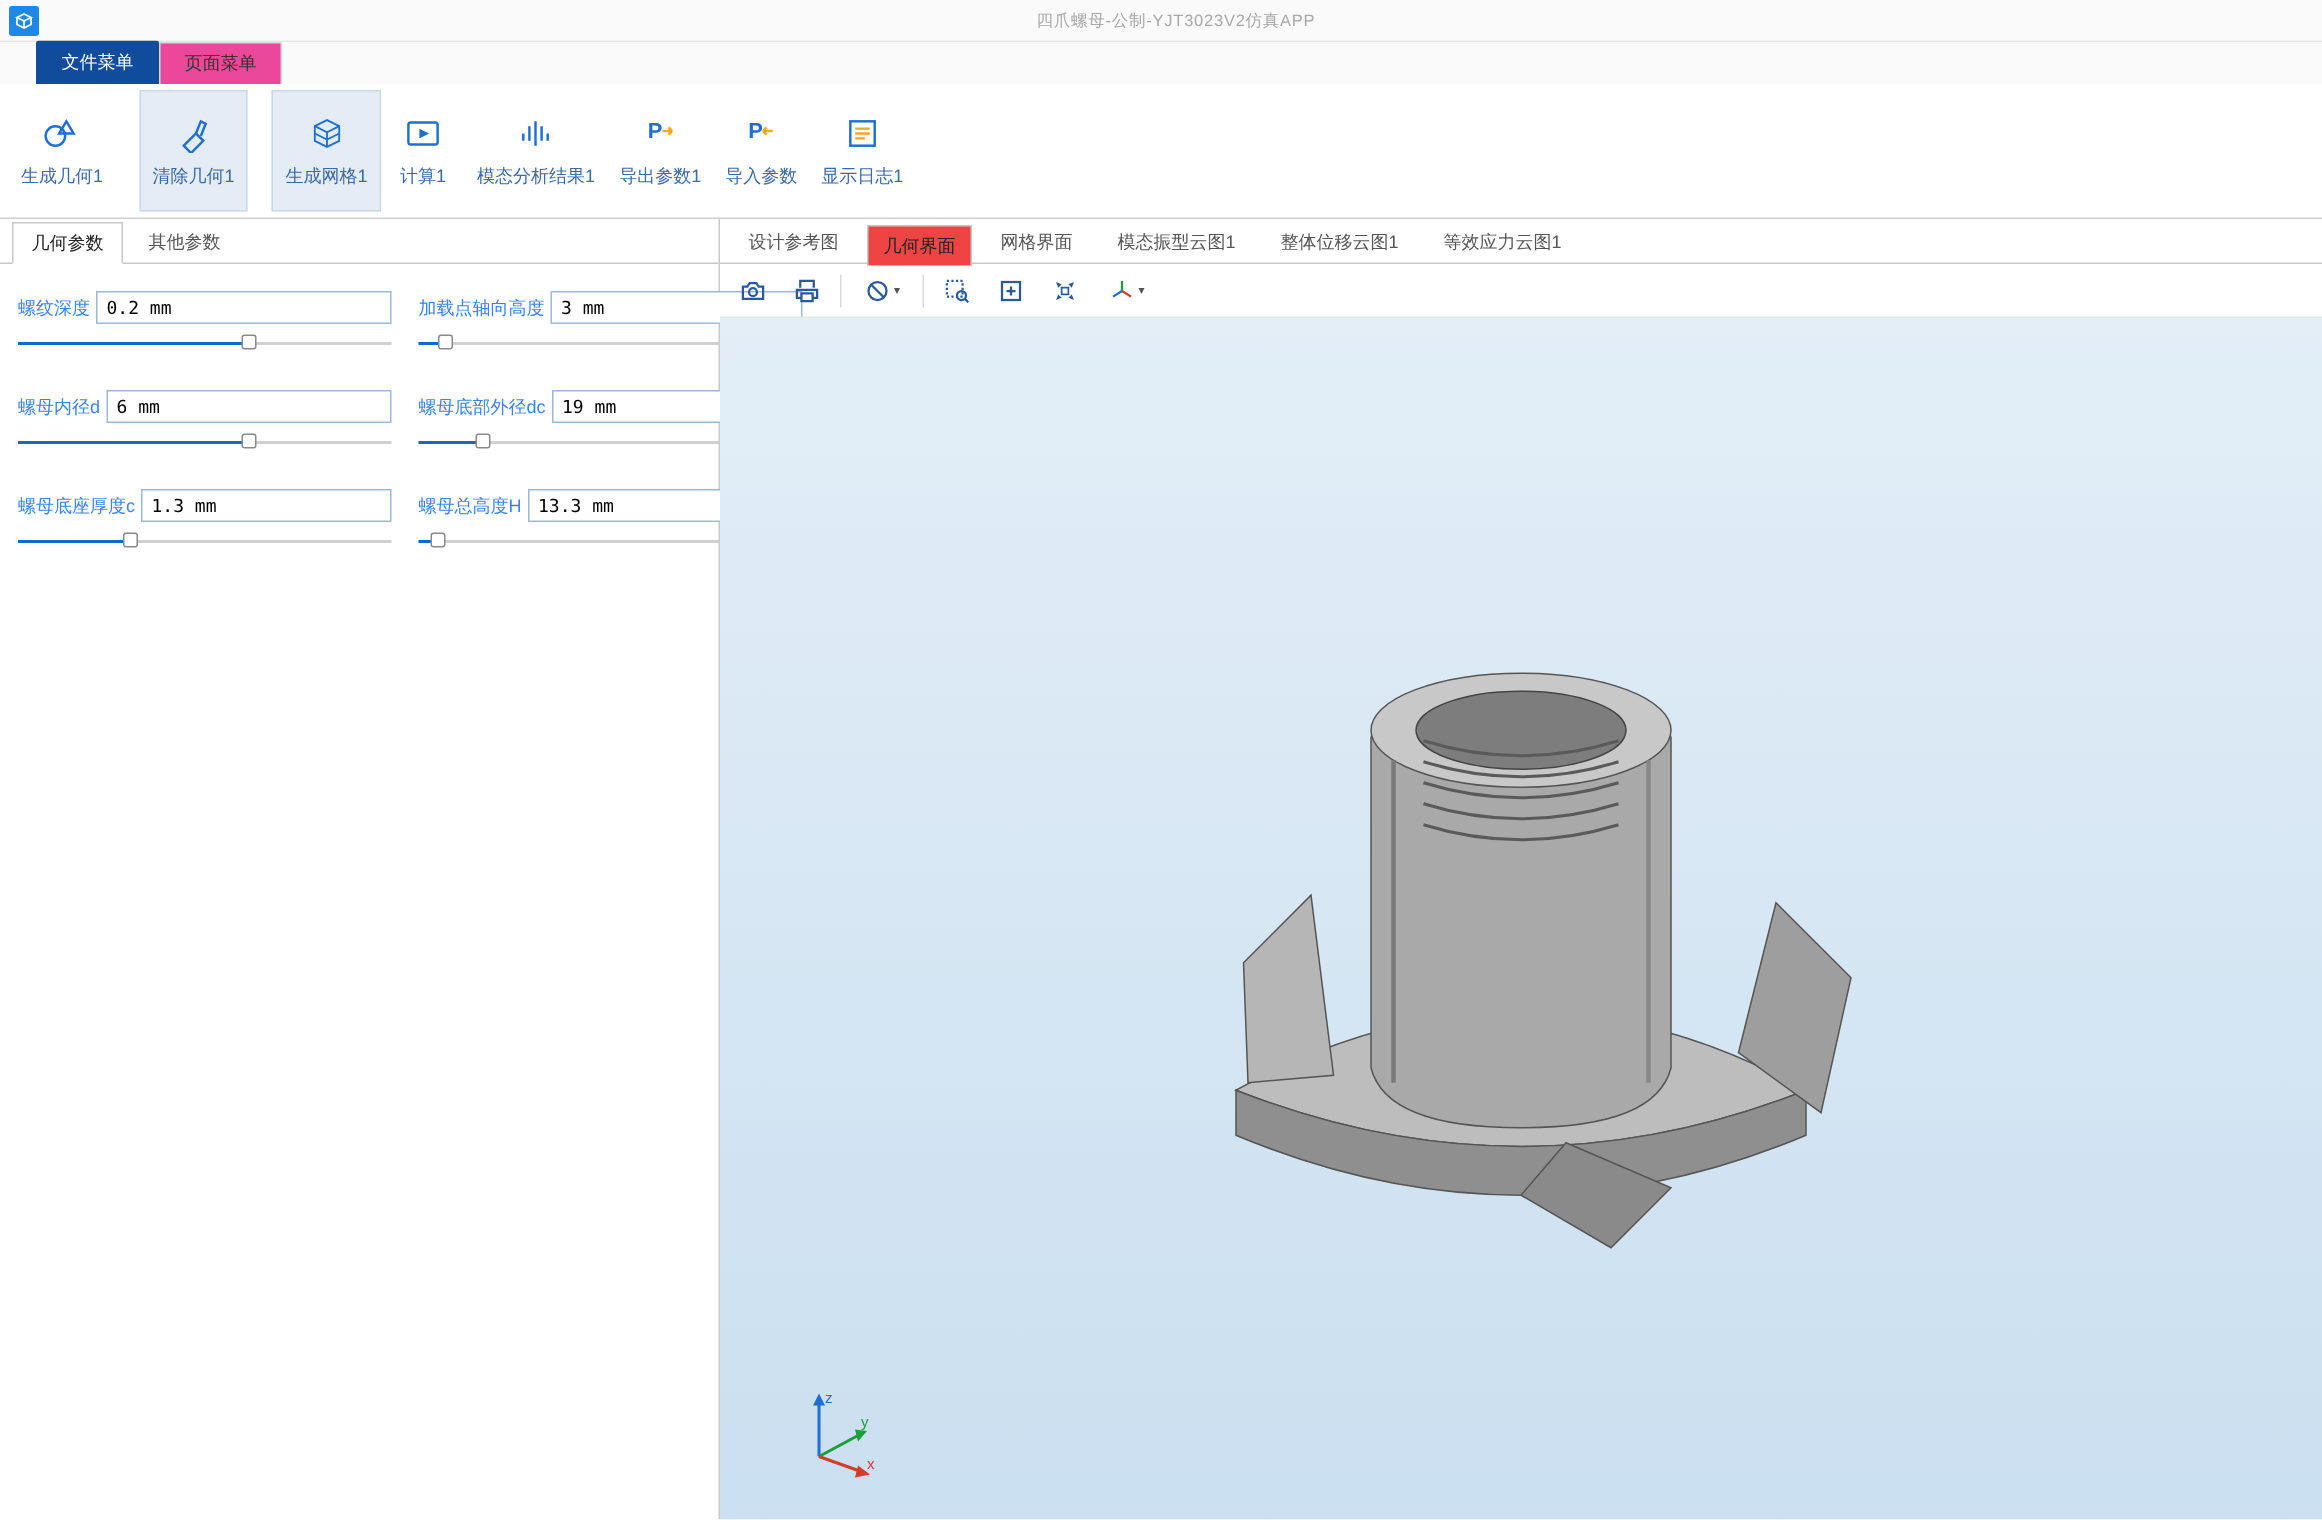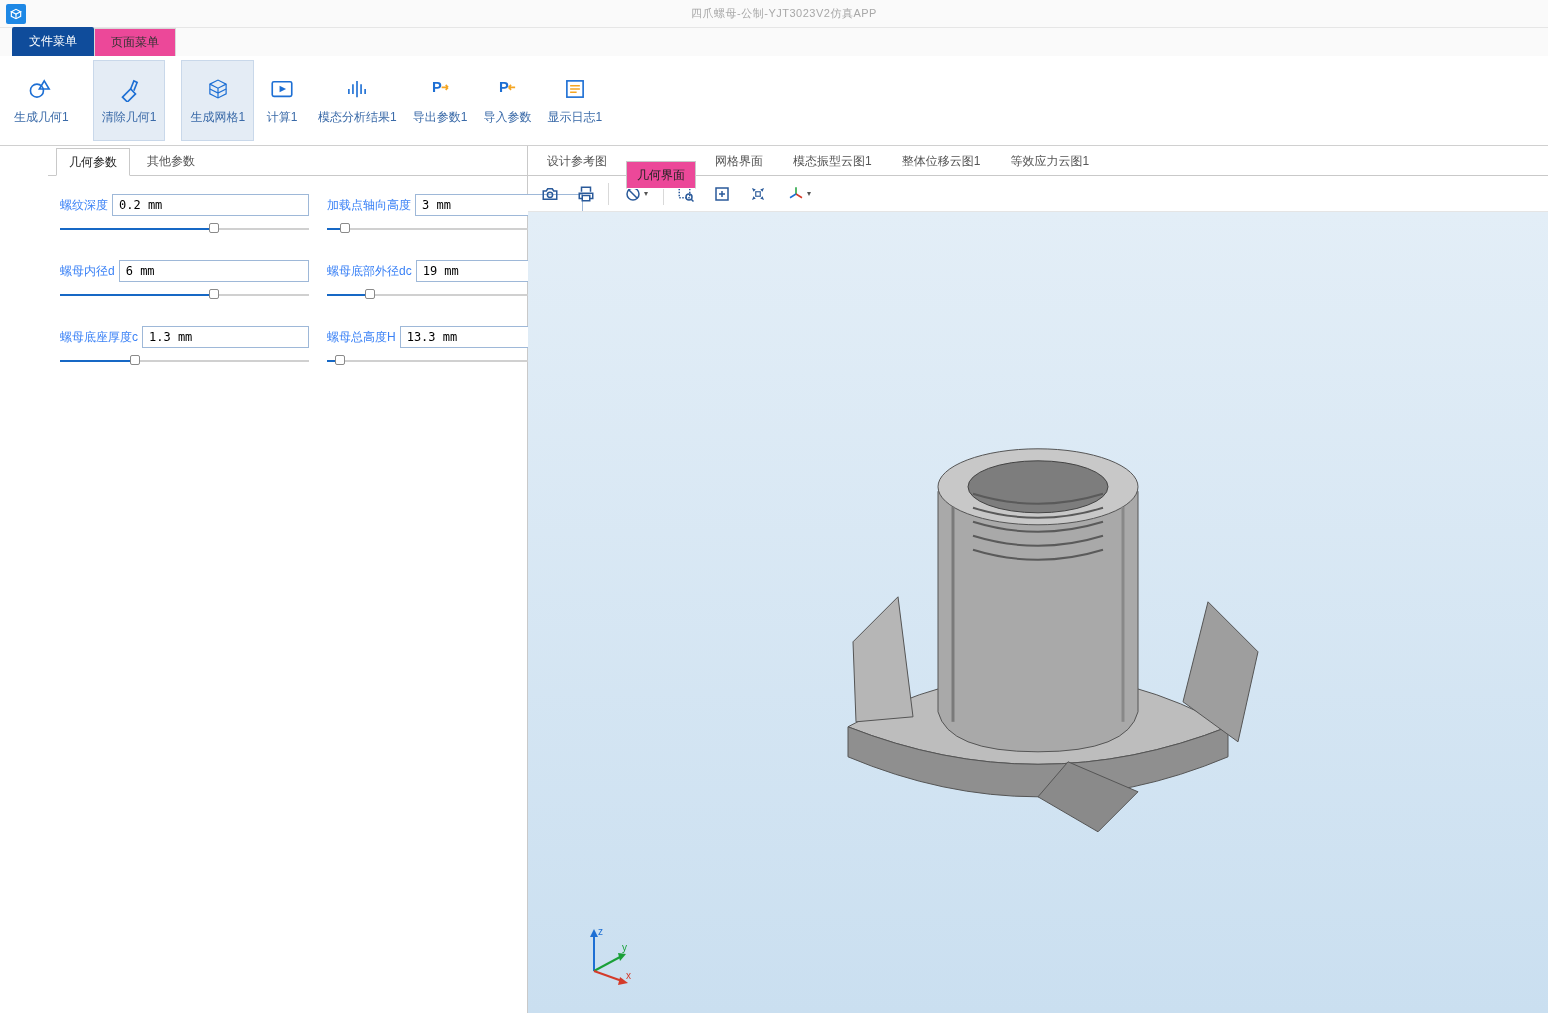--- a/index.html
+++ b/index.html
@@ -7,55 +7,55 @@
 
 .app { display: flex; flex-direction: column; height: 100vh; }
 
 
 .title-bar { height: 28px; display: flex; align-items: center; background: #fafafa; border-bottom: 1px solid #e6e6e6; padding: 0 6px; }
 .title-bar .logo { width: 20px; height: 20px; background: #1e88e5; border-radius: 2px; display: flex; align-items: center; justify-content: center; }
 .title-bar .logo svg { width: 14px; height: 14px; }
 .title-bar .title { flex: 1; text-align: center; font-size: 11px; color: #a8a8a8; letter-spacing: .5px; }
 
 
-.menu-tabs { height: 28px; display: flex; align-items: flex-end; background: #fafafa; padding-left: 12px; }
+.menu-tabs { height: 28px; display: flex; align-items: flex-end; background: #fafafa; padding-left: 24px; }
 .menu-tab { padding: 5px 16px; font-size: 12px; border: 1px solid transparent; cursor: pointer; }
 .menu-tab.active { background: #0f4c9b; color: #fff; border-radius: 2px 2px 0 0; }
 .menu-tab.inactive { background: #ec4899; border: 1px solid #d9d9d9; border-bottom: none; color: #333; }
 
 
 .ribbon { height: 90px; display: flex; align-items: stretch; border-bottom: 1px solid #d0d0d0; background: #fff; padding: 4px 6px; gap: 0; }
 .ribbon-btn { display: flex; flex-direction: column; align-items: center; justify-content: center; padding: 4px 8px; font-size: 12px; color: #2a5a9a; cursor: pointer; gap: 6px; min-width: 56px; }
 .ribbon-btn.sel { background: #e4ecf5; border: 1px solid #c9d8ea; margin-left: 16px; }
 .ribbon-btn .ic { width: 28px; height: 28px; display: flex; align-items: center; justify-content: center; }
 .ribbon-btn span.lbl { color: #3a6aa8; }
 
 
 .main { flex: 1; display: flex; min-height: 0; }
 
 
-.left-panel { width: 480px; border-right: 1px solid #c9c9c9; display: flex; flex-direction: column; margin-left: 48px; }
+.left-panel { width: 480px; border-right: 1px solid #c9c9c9; display: flex; flex-direction: column; }
 .left-tabs { display: flex; height: 30px; align-items: flex-end; border-bottom: 1px solid #c9c9c9; padding-left: 8px; gap: 4px; font-size: 12px; }
 .left-tab { padding: 5px 12px 4px; border: 1px solid transparent; cursor: pointer; color: #555; }
 .left-tab.active { border: 1px solid #c9c9c9; border-bottom-color: #fff; background: #fff; position: relative; top: 1px; color: #222; }
 .params { padding: 18px 12px; display: grid; grid-template-columns: 1fr 1fr; column-gap: 18px; row-gap: 24px; font-size: 12px; }
 .param { display: flex; flex-direction: column; gap: 6px; }
 .param-row1 { display: flex; align-items: center; gap: 4px; }
 .param-row1 label { font-size: 12px; color: #3b82f6; white-space: nowrap; }
 .param-row1 input { flex: 1; height: 22px; border: 1px solid #9eb8d8; font-family: monospace; font-size: 12px; padding: 0 6px; min-width: 0; }
 .slider { position: relative; height: 14px; }
 .slider .track { position: absolute; top: 6px; left: 0; right: 0; height: 2px; background: #d0d0d0; }
 .slider .fill { position: absolute; top: 6px; left: 0; height: 2px; background: #1668c5; }
 .slider .thumb { position: absolute; top: 1px; width: 10px; height: 10px; background: #fff; border: 1px solid #8a8a8a; border-radius: 2px; }
 
 
 .right-panel { flex: 1; display: flex; flex-direction: column; min-width: 0; }
 .view-tabs { display: flex; height: 30px; align-items: center; border-bottom: 1px solid #c9c9c9; padding-left: 8px; gap: 8px; font-size: 12px; }
 .view-tab { padding: 5px 10px 4px; border: 1px solid transparent; cursor: pointer; color: #555; }
-.view-tab.active { border: 1px solid #c9c9c9; border-bottom-color: #fff; background: #ec4899; position: relative; top: 14px; color: #222; }
+.view-tab.active { border: 1px solid #c9c9c9; border-bottom-color: #fff; background: #ef4444; position: relative; top: 3px; color: #222; }
 
 .view-toolbar { height: 36px; display: flex; align-items: center; padding: 0 8px; gap: 8px; border-bottom: 1px solid #e5e5e5; }
 .tbtn { width: 28px; height: 28px; display: flex; align-items: center; justify-content: center; border-radius: 3px; cursor: pointer; color: #2a5a9a; }
 .vsep { width: 1px; height: 22px; background: #d9d9d9; }
 .tbtn.dd { width: 38px; }
 .tbtn .chev { font-size: 8px; color: #555; margin-left: 2px; }
 
 .viewport { flex: 1; position: relative; background: linear-gradient(#e3eef7,#cadff0); overflow: hidden; }
 .triad { position: absolute; left: 48px; bottom: 30px; width: 60px; height: 60px; }
 .triad svg { width: 60px; height: 60px; overflow: visible; }

